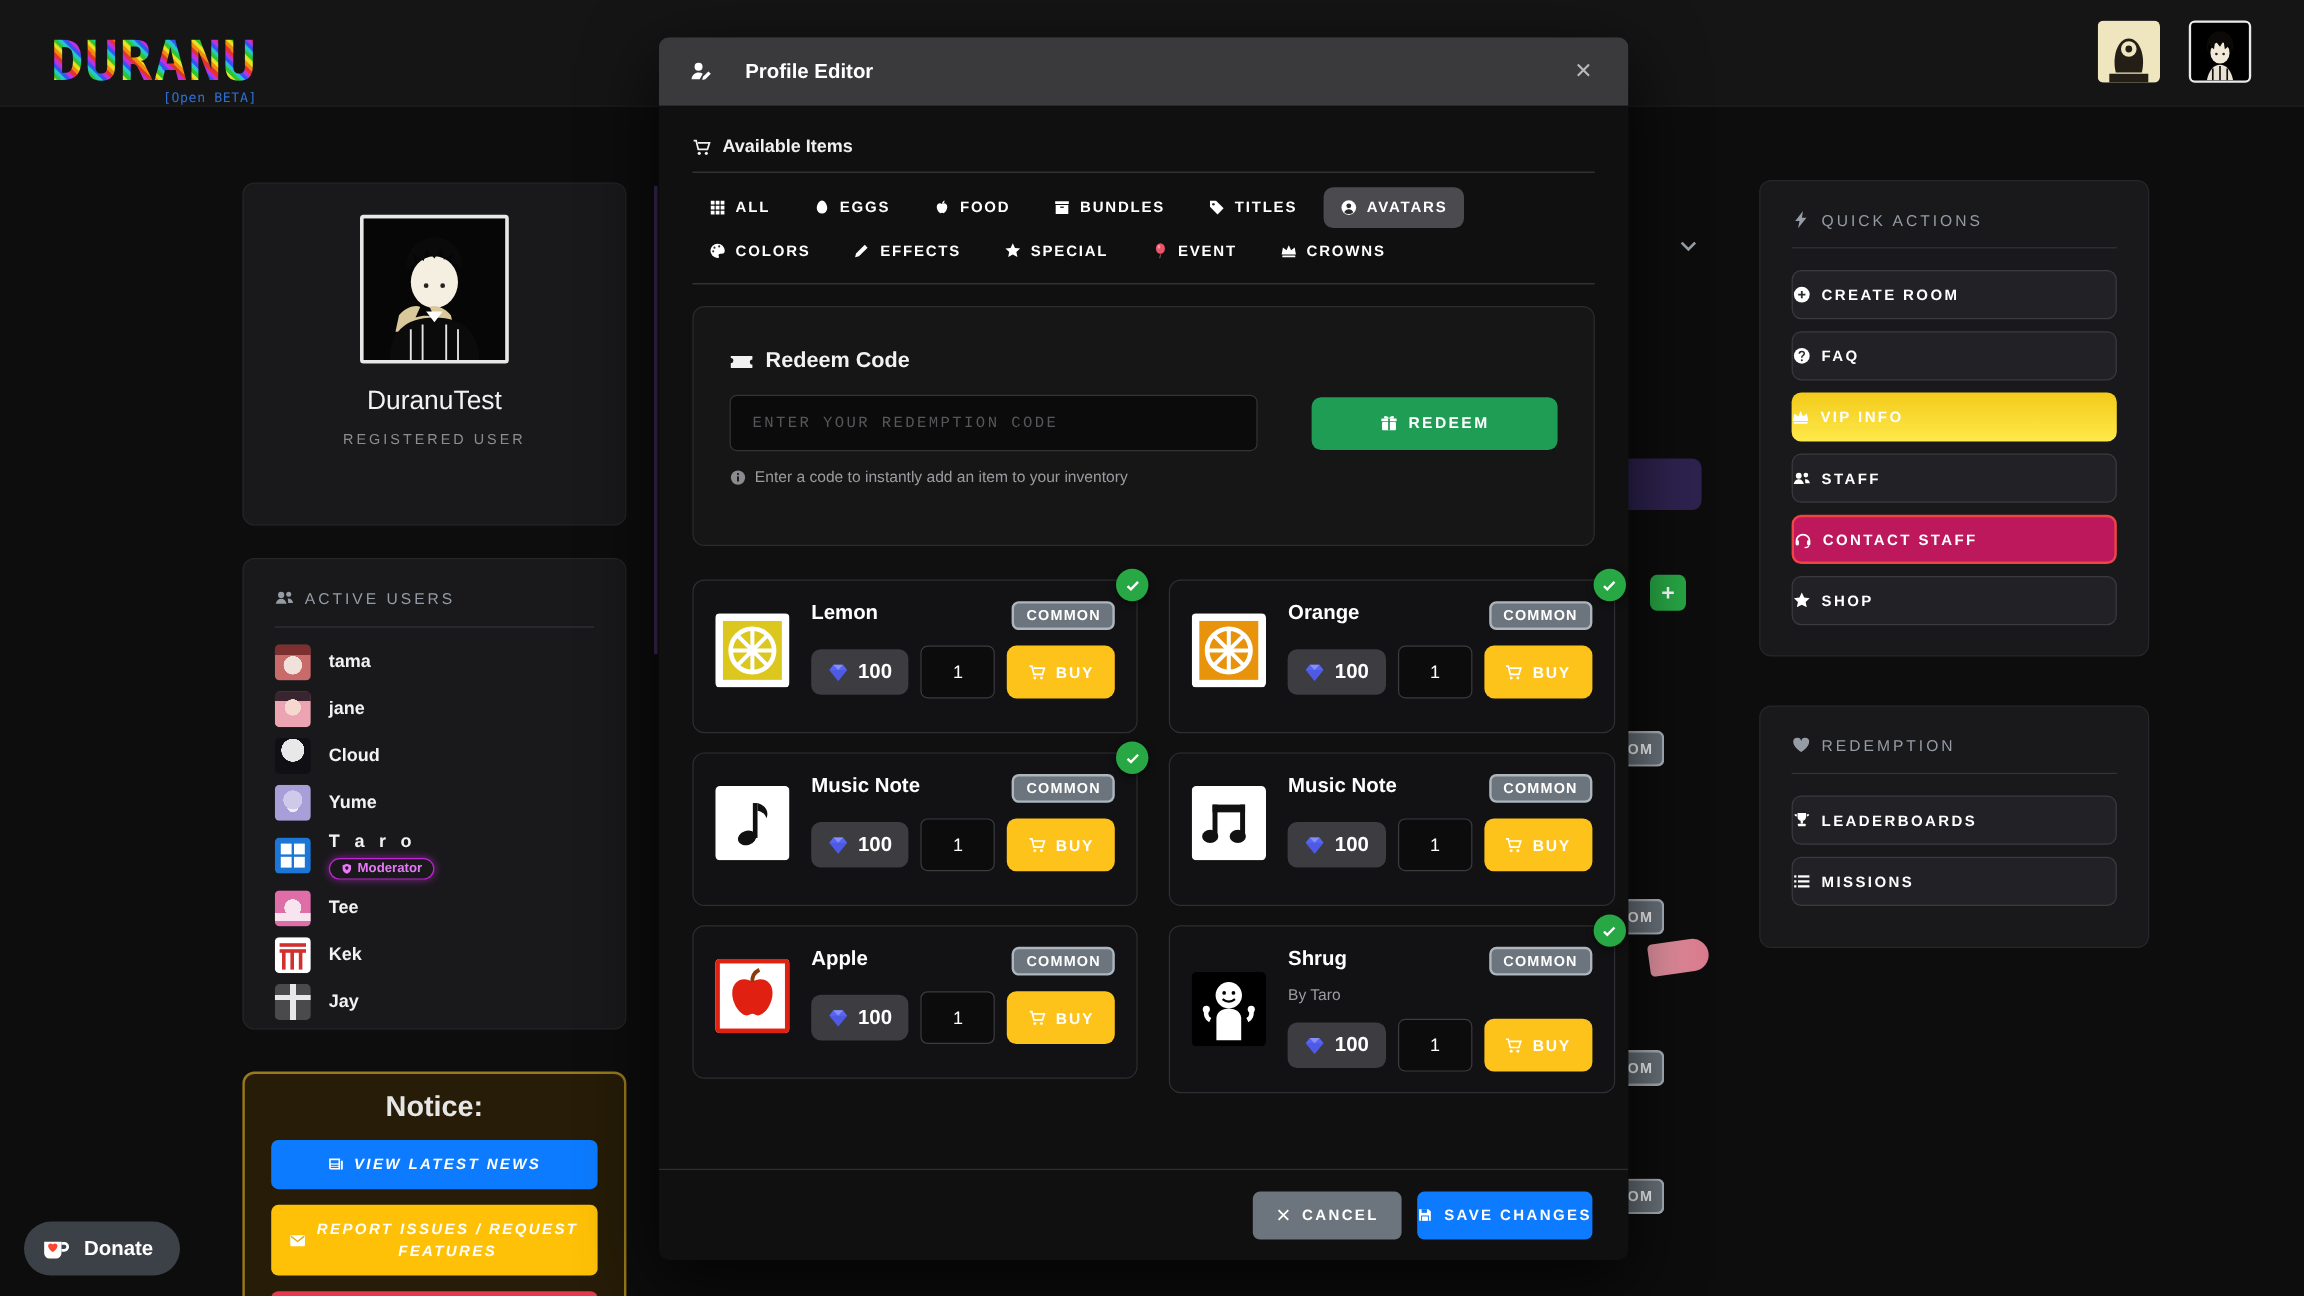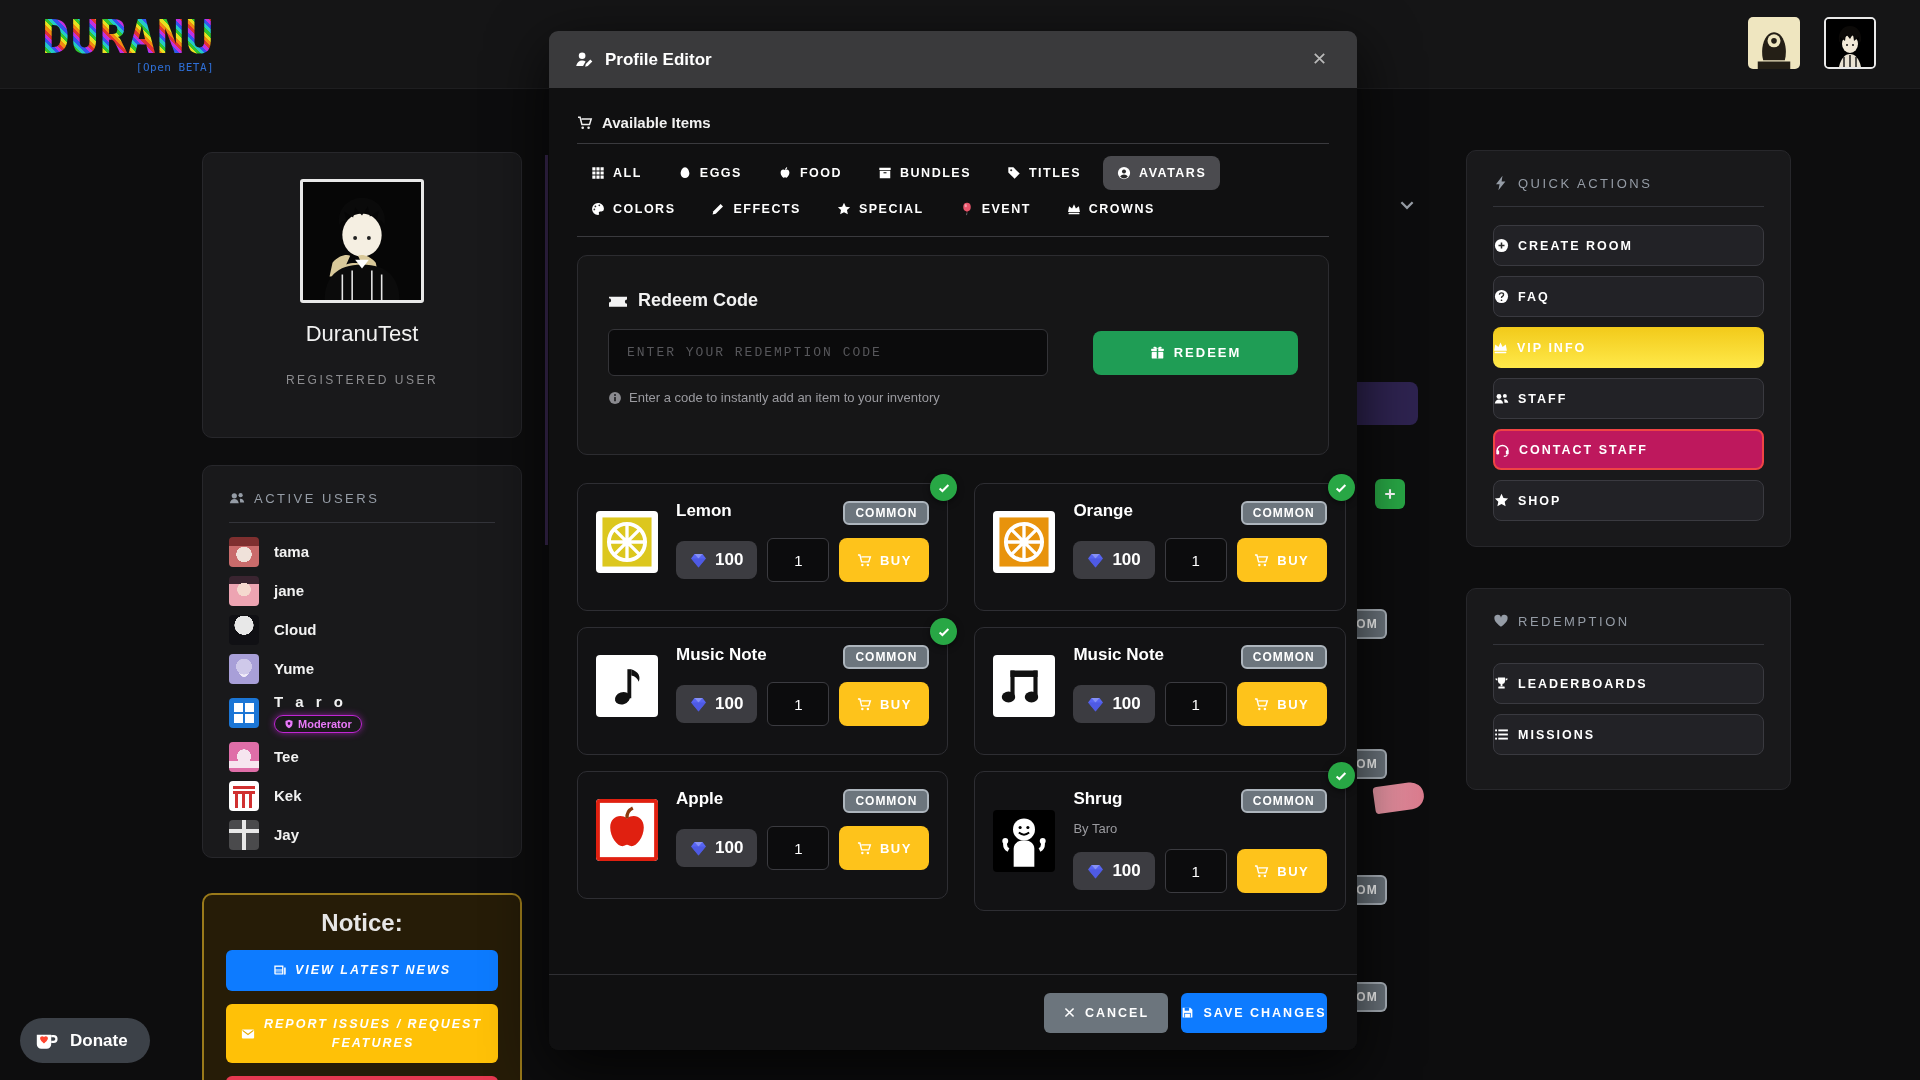--- a/index.html
+++ b/index.html
@@ -7,40 +7,40 @@
   body { font-family:"Liberation Sans", sans-serif; color:#fff; }
   .page { position:relative; width:1920px; height:1080px; overflow:hidden; background:#0d0d0e; }
 
   
   .navbar { position:absolute; left:0; top:0; width:1920px; height:89px; background:#151516; border-bottom:1px solid #1e1e20; z-index:2; }
   .logo-wrap { position:absolute; left:42px; top:14px; cursor:pointer; }
   .logo-text { font-family:"DejaVu Sans Mono", monospace; font-weight:bold; font-size:46px; line-height:1; letter-spacing:1px;
     background-image:
       repeating-linear-gradient(45deg,#e23333 0 3px,#f28a10 3px 6px,#e8e020 6px 9px,#31c431 9px 12px,#24c8c8 12px 15px,#3355f0 15px 18px,#c030e0 18px 21px),
       repeating-linear-gradient(-45deg,rgba(0,0,0,0) 0 2px,rgba(0,0,0,.45) 2px 4px);
-    -webkit-background-clip:text; background-clip:text; color:transparent; }
+    -webkit-background-clip:text; background-clip:text; color:transparent;margin-top:14px; }
   .logo-beta { text-align:right; font-family:"DejaVu Sans Mono", monospace; font-size:11px; color:#2e6fd6; margin-top:1px; letter-spacing:.5px; }
   .nav-avatar { position:absolute; top:17px; width:52px; height:52px; border-radius:5px; overflow:hidden; cursor:pointer; }
   .nav-avatar svg { display:block; width:100%; height:100%; }
   .nav-avatar.a1 { right:120px; }
   .nav-avatar.a2 { right:44px; border:2px solid #e9e9e9; }
 
   
   .card { position:absolute; background:#19191b; border:1px solid #27272b; border-radius:10px; z-index:2; }
   .panel-head { display:flex; align-items:center; gap:9px; color:#959ca6; font-size:13px; font-weight:normal; letter-spacing:2.5px; }
   .panel-head .ic { width:16px; height:16px; display:inline-flex; }
   .panel-head .ic svg { width:16px; height:16px; }
   .divider { border-bottom:1px solid #33343a; }
 
   
   .profile-card { left:202px; top:152px; width:320px; height:286px; text-align:center; padding-top:26px; }
   .profile-avatar { width:124px; height:124px; margin:0 auto; border:3px solid #e8e8e8; border-radius:3px; overflow:hidden; cursor:pointer; }
   .profile-avatar svg { display:block; width:100%; height:100%; }
   .profile-name { margin-top:18px; font-size:22px; color:#f2f2f2; }
-  .profile-role { margin-top:26px; font-size:12px; letter-spacing:2.5px; color:#8d8d90; }
+  .profile-role { margin-top:12px; font-size:12px; letter-spacing:2.5px; color:#8d8d90; }
   .profile-hint { margin:20px 26px 0; font-size:11px; letter-spacing:1px; line-height:1.8; color:#7c7c80;
     display:flex; gap:6px; justify-content:center; flex-wrap:wrap; }
   .profile-hint .ic { width:13px; height:13px; display:inline-flex; vertical-align:middle; }
   .profile-hint .ic svg { width:13px; height:13px; color:#7c7c80; }
 
   
   .users-card { left:202px; top:465px; width:320px; height:393px; padding:24px 26px; overflow:hidden; }
   .users-card .divider { margin:16px 0 14px; }
   .user-row { display:flex; align-items:center; gap:15px; margin-bottom:9px; cursor:pointer; }
   .ua { width:30px; height:30px; flex:none; border-radius:4px; background-size:cover; }
@@ -100,21 +100,21 @@
     display:flex; align-items:center; justify-content:center; color:#fff; }
   .frag-plus svg { width:14px; height:14px; }
   .frag-om { left:1349px; width:38px; height:30px; background:#6c757d; border:2px solid #adb5bd; border-left:none; border-radius:0 6px 6px 0;
     display:flex; align-items:center; justify-content:center; font-size:12px; font-weight:bold; letter-spacing:1px; color:#fff; }
   .frag-om.f1 { top:609px; } .frag-om.f2 { top:749px; } .frag-om.f3 { top:875px; } .frag-om.f4 { top:982px; }
   .frag-pink { left:1374px; top:784px; width:50px; height:27px; background:linear-gradient(100deg,#eb9aa8,#d9798c); border-radius:4px 14px 14px 4px; transform:rotate(-8deg); }
 
   
   .modal { position:absolute; left:549px; top:31px; width:808px; height:1019px; background:#101011; border-radius:9px;
     box-shadow:0 18px 60px rgba(0,0,0,.75); z-index:5; overflow:hidden; }
-  .modal-header { height:57px; background:#3a3a3c; display:flex; align-items:center; padding:0 26px; gap:11px; }
+  .modal-header { height:57px; background:#3a3a3c; display:flex; align-items:center; padding:0 26px; gap:27px; }
   .modal-header .ic, .modal-header .ic svg { width:19px; height:19px; }
   .modal-title { font-size:17px; font-weight:bold; color:#fff; flex:1; }
   .modal-close { background:none; border:none; color:#b9b9b9; cursor:pointer; width:24px; height:24px; }
   .modal-close svg { width:15px; height:15px; }
   .modal-body { padding:0 28px; }
   .section-head { margin-top:26px; display:flex; align-items:center; gap:9px; font-size:15px; font-weight:bold; color:#f0f0f0; }
   .section-head .ic, .section-head .ic svg { width:16px; height:16px; }
   .modal-body > .divider { border-color:#3a3a3e; margin-top:12px; }
 
   .tabs { margin-top:12px; display:flex; flex-wrap:wrap; align-items:center; column-gap:8px; row-gap:2px; }

